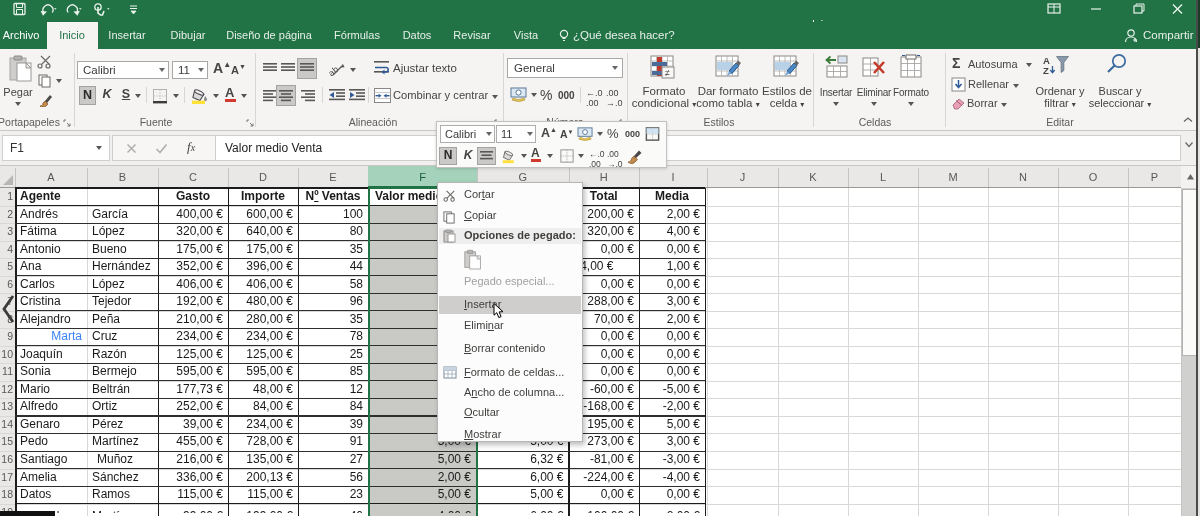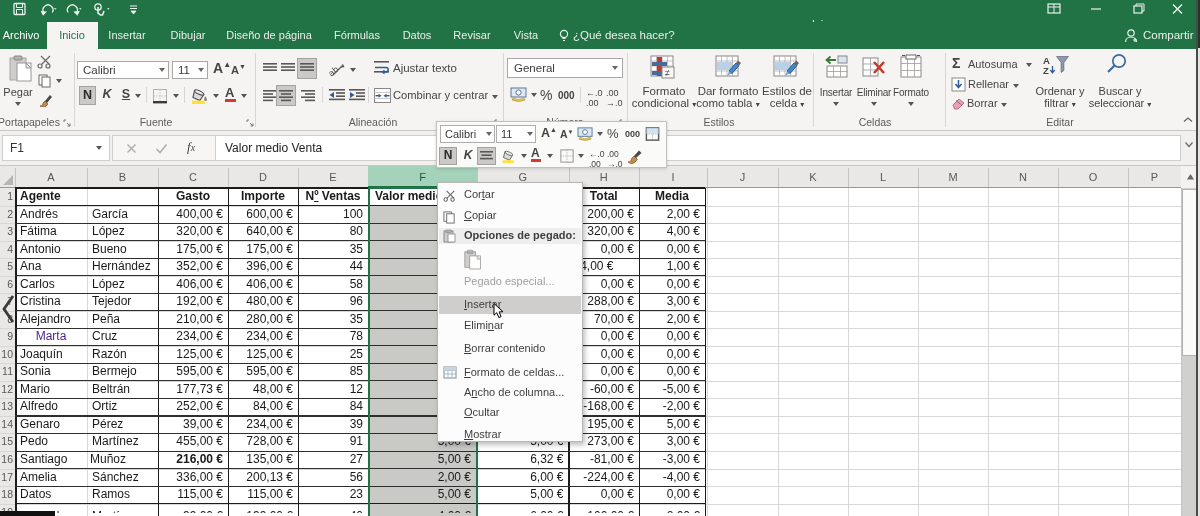--- a/index.html
+++ b/index.html
@@ -488,21 +488,21 @@
 <div class="ab" style="left:298px;top:293.2px;width:70px;height:17.5px;line-height:17.6px;font-size:12px;font-weight:normal;color:#1a1a1a;text-align:right;padding:0 5px 0 5px;white-space:nowrap;overflow:hidden">96</div>
 <div class="ab" style="left:568.5px;top:293.2px;width:70.5px;height:17.5px;line-height:17.6px;font-size:12px;font-weight:normal;color:#1a1a1a;text-align:right;padding:0 5px 0 5px;white-space:nowrap;overflow:hidden">288,00 €</div>
 <div class="ab" style="left:639px;top:293.2px;width:66px;height:17.5px;line-height:17.6px;font-size:12px;font-weight:normal;color:#1a1a1a;text-align:right;padding:0 5px 0 5px;white-space:nowrap;overflow:hidden">3,00 €</div>
 <div class="ab" style="left:15px;top:310.7px;width:72px;height:17.5px;line-height:17.6px;font-size:12px;font-weight:normal;color:#1a1a1a;text-align:left;padding:0 5px 0 5px;white-space:nowrap;overflow:hidden">Alejandro</div>
 <div class="ab" style="left:87px;top:310.7px;width:71px;height:17.5px;line-height:17.6px;font-size:12px;font-weight:normal;color:#1a1a1a;text-align:left;padding:0 5px 0 5px;white-space:nowrap;overflow:hidden">Peña</div>
 <div class="ab" style="left:158px;top:310.7px;width:70px;height:17.5px;line-height:17.6px;font-size:12px;font-weight:normal;color:#1a1a1a;text-align:right;padding:0 5px 0 5px;white-space:nowrap;overflow:hidden">210,00 €</div>
 <div class="ab" style="left:228px;top:310.7px;width:70px;height:17.5px;line-height:17.6px;font-size:12px;font-weight:normal;color:#1a1a1a;text-align:right;padding:0 5px 0 5px;white-space:nowrap;overflow:hidden">280,00 €</div>
 <div class="ab" style="left:298px;top:310.7px;width:70px;height:17.5px;line-height:17.6px;font-size:12px;font-weight:normal;color:#1a1a1a;text-align:right;padding:0 5px 0 5px;white-space:nowrap;overflow:hidden">35</div>
 <div class="ab" style="left:568.5px;top:310.7px;width:70.5px;height:17.5px;line-height:17.6px;font-size:12px;font-weight:normal;color:#1a1a1a;text-align:right;padding:0 5px 0 5px;white-space:nowrap;overflow:hidden">70,00 €</div>
 <div class="ab" style="left:639px;top:310.7px;width:66px;height:17.5px;line-height:17.6px;font-size:12px;font-weight:normal;color:#1a1a1a;text-align:right;padding:0 5px 0 5px;white-space:nowrap;overflow:hidden">2,00 €</div>
-<div class="ab" style="left:15px;top:328.2px;width:72px;height:17.5px;line-height:17.6px;font-size:12px;font-weight:normal;color:#4c1d95;text-align:center;padding:0 5px 0 5px;white-space:nowrap;overflow:hidden">Marta</div>
+<div class="ab" style="left:15px;top:328.2px;width:72px;height:17.5px;line-height:17.6px;font-size:12px;font-weight:normal;color:#3b82f6;text-align:right;padding:0 5px 0 5px;white-space:nowrap;overflow:hidden">Marta</div>
 <div class="ab" style="left:87px;top:328.2px;width:71px;height:17.5px;line-height:17.6px;font-size:12px;font-weight:normal;color:#1a1a1a;text-align:left;padding:0 5px 0 5px;white-space:nowrap;overflow:hidden">Cruz</div>
 <div class="ab" style="left:158px;top:328.2px;width:70px;height:17.5px;line-height:17.6px;font-size:12px;font-weight:normal;color:#1a1a1a;text-align:right;padding:0 5px 0 5px;white-space:nowrap;overflow:hidden">234,00 €</div>
 <div class="ab" style="left:228px;top:328.2px;width:70px;height:17.5px;line-height:17.6px;font-size:12px;font-weight:normal;color:#1a1a1a;text-align:right;padding:0 5px 0 5px;white-space:nowrap;overflow:hidden">234,00 €</div>
 <div class="ab" style="left:298px;top:328.2px;width:70px;height:17.5px;line-height:17.6px;font-size:12px;font-weight:normal;color:#1a1a1a;text-align:right;padding:0 5px 0 5px;white-space:nowrap;overflow:hidden">78</div>
 <div class="ab" style="left:568.5px;top:328.2px;width:70.5px;height:17.5px;line-height:17.6px;font-size:12px;font-weight:normal;color:#1a1a1a;text-align:right;padding:0 5px 0 5px;white-space:nowrap;overflow:hidden">0,00 €</div>
 <div class="ab" style="left:639px;top:328.2px;width:66px;height:17.5px;line-height:17.6px;font-size:12px;font-weight:normal;color:#1a1a1a;text-align:right;padding:0 5px 0 5px;white-space:nowrap;overflow:hidden">0,00 €</div>
 <div class="ab" style="left:15px;top:345.8px;width:72px;height:17.5px;line-height:17.6px;font-size:12px;font-weight:normal;color:#1a1a1a;text-align:left;padding:0 5px 0 5px;white-space:nowrap;overflow:hidden">Joaquín</div>
 <div class="ab" style="left:87px;top:345.8px;width:71px;height:17.5px;line-height:17.6px;font-size:12px;font-weight:normal;color:#1a1a1a;text-align:left;padding:0 5px 0 5px;white-space:nowrap;overflow:hidden">Razón</div>
 <div class="ab" style="left:158px;top:345.8px;width:70px;height:17.5px;line-height:17.6px;font-size:12px;font-weight:normal;color:#1a1a1a;text-align:right;padding:0 5px 0 5px;white-space:nowrap;overflow:hidden">125,00 €</div>
 <div class="ab" style="left:228px;top:345.8px;width:70px;height:17.5px;line-height:17.6px;font-size:12px;font-weight:normal;color:#1a1a1a;text-align:right;padding:0 5px 0 5px;white-space:nowrap;overflow:hidden">125,00 €</div>
@@ -540,22 +540,22 @@
 <div class="ab" style="left:15px;top:433.4px;width:72px;height:17.5px;line-height:17.6px;font-size:12px;font-weight:normal;color:#1a1a1a;text-align:left;padding:0 5px 0 5px;white-space:nowrap;overflow:hidden">Pedo</div>
 <div class="ab" style="left:87px;top:433.4px;width:71px;height:17.5px;line-height:17.6px;font-size:12px;font-weight:normal;color:#1a1a1a;text-align:left;padding:0 5px 0 5px;white-space:nowrap;overflow:hidden">Martínez</div>
 <div class="ab" style="left:158px;top:433.4px;width:70px;height:17.5px;line-height:17.6px;font-size:12px;font-weight:normal;color:#1a1a1a;text-align:right;padding:0 5px 0 5px;white-space:nowrap;overflow:hidden">455,00 €</div>
 <div class="ab" style="left:228px;top:433.4px;width:70px;height:17.5px;line-height:17.6px;font-size:12px;font-weight:normal;color:#1a1a1a;text-align:right;padding:0 5px 0 5px;white-space:nowrap;overflow:hidden">728,00 €</div>
 <div class="ab" style="left:298px;top:433.4px;width:70px;height:17.5px;line-height:17.6px;font-size:12px;font-weight:normal;color:#1a1a1a;text-align:right;padding:0 5px 0 5px;white-space:nowrap;overflow:hidden">91</div>
 <div class="ab" style="left:369px;top:433.4px;width:108px;height:17.5px;line-height:17.6px;font-size:12px;font-weight:normal;color:#1a1a1a;text-align:right;padding:0 6px 0 5px;white-space:nowrap;overflow:hidden">5,00 €</div>
 <div class="ab" style="left:477px;top:433.4px;width:91.5px;height:17.5px;line-height:17.6px;font-size:12px;font-weight:normal;color:#1a1a1a;text-align:right;padding:0 5px 0 5px;white-space:nowrap;overflow:hidden">5,00 €</div>
 <div class="ab" style="left:568.5px;top:433.4px;width:70.5px;height:17.5px;line-height:17.6px;font-size:12px;font-weight:normal;color:#1a1a1a;text-align:right;padding:0 5px 0 5px;white-space:nowrap;overflow:hidden">273,00 €</div>
 <div class="ab" style="left:639px;top:433.4px;width:66px;height:17.5px;line-height:17.6px;font-size:12px;font-weight:normal;color:#1a1a1a;text-align:right;padding:0 5px 0 5px;white-space:nowrap;overflow:hidden">3,00 €</div>
 <div class="ab" style="left:15px;top:451.0px;width:72px;height:17.5px;line-height:17.6px;font-size:12px;font-weight:normal;color:#1a1a1a;text-align:left;padding:0 5px 0 5px;white-space:nowrap;overflow:hidden">Santiago</div>
-<div class="ab" style="left:87px;top:451.0px;width:71px;height:29px;line-height:17.6px;font-size:12px;font-weight:normal;color:#1a1a1a;text-align:left;padding:0 5px 0 3px;white-space:nowrap;overflow:hidden">Muñoz</div>
-<div class="ab" style="left:158px;top:451.0px;width:70px;height:17.5px;line-height:17.6px;font-size:12px;font-weight:bold;color:#1a1a1a;text-align:right;padding:0 5px 0 5px;white-space:nowrap;overflow:hidden">216,00 €</div>
+<div class="ab" style="left:87px;top:451.0px;width:71px;height:29px;line-height:17.6px;font-size:12px;font-weight:normal;color:#1a1a1a;text-align:left;padding:0 5px 0 10px;white-space:nowrap;overflow:hidden">Muñoz</div>
+<div class="ab" style="left:158px;top:451.0px;width:70px;height:17.5px;line-height:17.6px;font-size:12px;font-weight:normal;color:#1a1a1a;text-align:right;padding:0 5px 0 5px;white-space:nowrap;overflow:hidden">216,00 €</div>
 <div class="ab" style="left:228px;top:451.0px;width:70px;height:17.5px;line-height:17.6px;font-size:12px;font-weight:normal;color:#1a1a1a;text-align:right;padding:0 5px 0 5px;white-space:nowrap;overflow:hidden">135,00 €</div>
 <div class="ab" style="left:298px;top:451.0px;width:70px;height:17.5px;line-height:17.6px;font-size:12px;font-weight:normal;color:#1a1a1a;text-align:right;padding:0 5px 0 5px;white-space:nowrap;overflow:hidden">27</div>
 <div class="ab" style="left:369px;top:451.0px;width:108px;height:17.5px;line-height:17.6px;font-size:12px;font-weight:normal;color:#1a1a1a;text-align:right;padding:0 6px 0 5px;white-space:nowrap;overflow:hidden">5,00 €</div>
 <div class="ab" style="left:477px;top:451.0px;width:91.5px;height:17.5px;line-height:17.6px;font-size:12px;font-weight:normal;color:#1a1a1a;text-align:right;padding:0 5px 0 5px;white-space:nowrap;overflow:hidden">6,32 €</div>
 <div class="ab" style="left:568.5px;top:451.0px;width:70.5px;height:17.5px;line-height:17.6px;font-size:12px;font-weight:normal;color:#1a1a1a;text-align:right;padding:0 5px 0 5px;white-space:nowrap;overflow:hidden">-81,00 €</div>
 <div class="ab" style="left:639px;top:451.0px;width:66px;height:17.5px;line-height:17.6px;font-size:12px;font-weight:normal;color:#1a1a1a;text-align:right;padding:0 5px 0 5px;white-space:nowrap;overflow:hidden">-3,00 €</div>
 <div class="ab" style="left:15px;top:468.5px;width:72px;height:17.5px;line-height:17.6px;font-size:12px;font-weight:normal;color:#1a1a1a;text-align:left;padding:0 5px 0 5px;white-space:nowrap;overflow:hidden">Amelia</div>
 <div class="ab" style="left:87px;top:468.5px;width:71px;height:17.5px;line-height:17.6px;font-size:12px;font-weight:normal;color:#1a1a1a;text-align:left;padding:0 5px 0 5px;white-space:nowrap;overflow:hidden">Sánchez</div>
 <div class="ab" style="left:158px;top:468.5px;width:70px;height:17.5px;line-height:17.6px;font-size:12px;font-weight:normal;color:#1a1a1a;text-align:right;padding:0 5px 0 5px;white-space:nowrap;overflow:hidden">336,00 €</div>
 <div class="ab" style="left:228px;top:468.5px;width:70px;height:17.5px;line-height:17.6px;font-size:12px;font-weight:normal;color:#1a1a1a;text-align:right;padding:0 5px 0 5px;white-space:nowrap;overflow:hidden">200,13 €</div>

